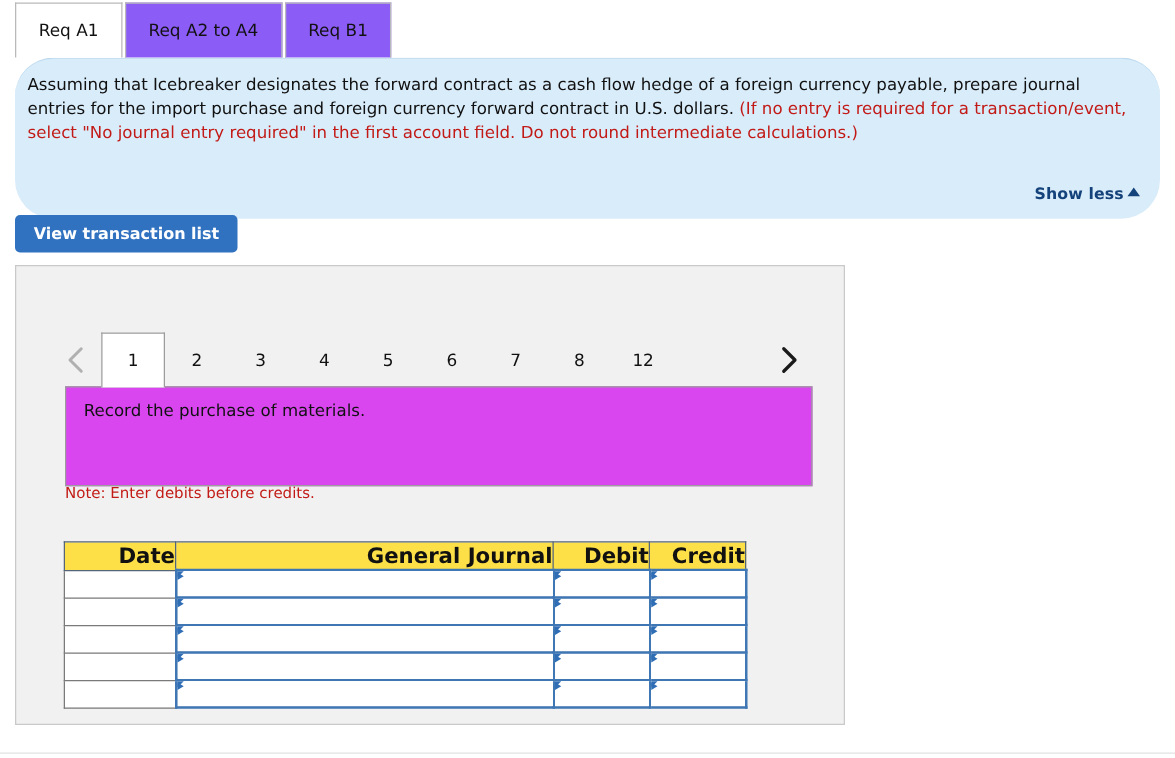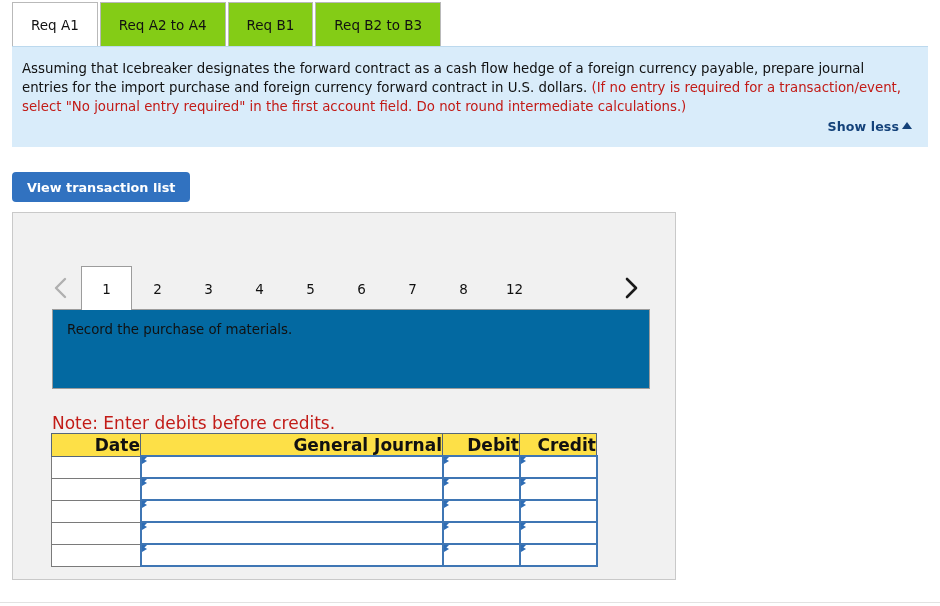--- a/index.html
+++ b/index.html
@@ -30,21 +30,21 @@
     box-sizing: border-box;
   }
   .req-tab {
     height: 44px;
     min-width: 70px;
     padding: 0 18px;
     box-sizing: border-box;
     display: flex;
     align-items: center;
     justify-content: center;
-    background: #84cc16;
+    background: #8b5cf6;
     border: 1px solid #b9b9b9;
     border-bottom: none;
     margin-right: 2px;
     font-size: 13.5px;
     color: #111;
     white-space: nowrap;
     cursor: pointer;
     position: relative;
   }
   .req-tab.active {
@@ -53,25 +53,26 @@
     z-index: 3;
     margin-top: 40px;
   }
 
   
   .instructions {
     position: absolute;
     left: 12px;
     top: 46px;
     width: 916px;
-    height: 101px;
+    height: 129px;
     box-sizing: border-box;
     background: #d9ecfa;
     border-top: 1px solid #bcd9ee;
     padding: 12px 14px 0 10px;
+    border-radius: 31px;
   }
   .instr-text {
     font-size: 13.3px;
     line-height: 19px;
     color: #111;
     margin: 0;
   }
   .instr-red {
     color: #c21b17;
   }
@@ -185,32 +186,32 @@
   }
 
   
   .prompt-box {
     position: absolute;
     left: 39px;
     top: 96px;
     width: 598px;
     height: 80px;
     box-sizing: border-box;
-    background: #0369a1;
+    background: #d946ef;
     border: 1px solid #9c9c9c;
     padding: 12px 14px;
     font-size: 13.3px;
     color: #111;
     z-index: 2;
   }
   .note {
     position: absolute;
     left: 39px;
-    top: 200px;
-    font-size: 17px;
+    top: 174px;
+    font-size: 12px;
     color: #c21b17;
     text-align: center;
   }
 
   
   .jtable {
     position: absolute;
     left: 38px;
     top: 220px;
     border-collapse: collapse;
@@ -282,23 +283,20 @@
 
 <div class="req-tabs">
   <div class="req-tab active">
     <span>Req A1</span>
   </div>
   <div class="req-tab">
     <span>Req A2 to A4</span>
   </div>
   <div class="req-tab">
     <span>Req B1</span>
-  </div>
-  <div class="req-tab">
-    <span>Req B2 to B3</span>
   </div>
 </div>
 
 <div class="instructions">
   <p class="instr-text">
     <span>Assuming that Icebreaker designates the forward contract as a cash flow hedge of a foreign currency payable, prepare journal entries for the import purchase and foreign currency forward contract in U.S. dollars.</span>
     <span class="instr-red">(If no entry is required for a transaction/event, select "No journal entry required" in the first account field. Do not round intermediate calculations.)</span>
   </p>
   <div class="show-less-row">
     <span class="show-less">Show less</span>

